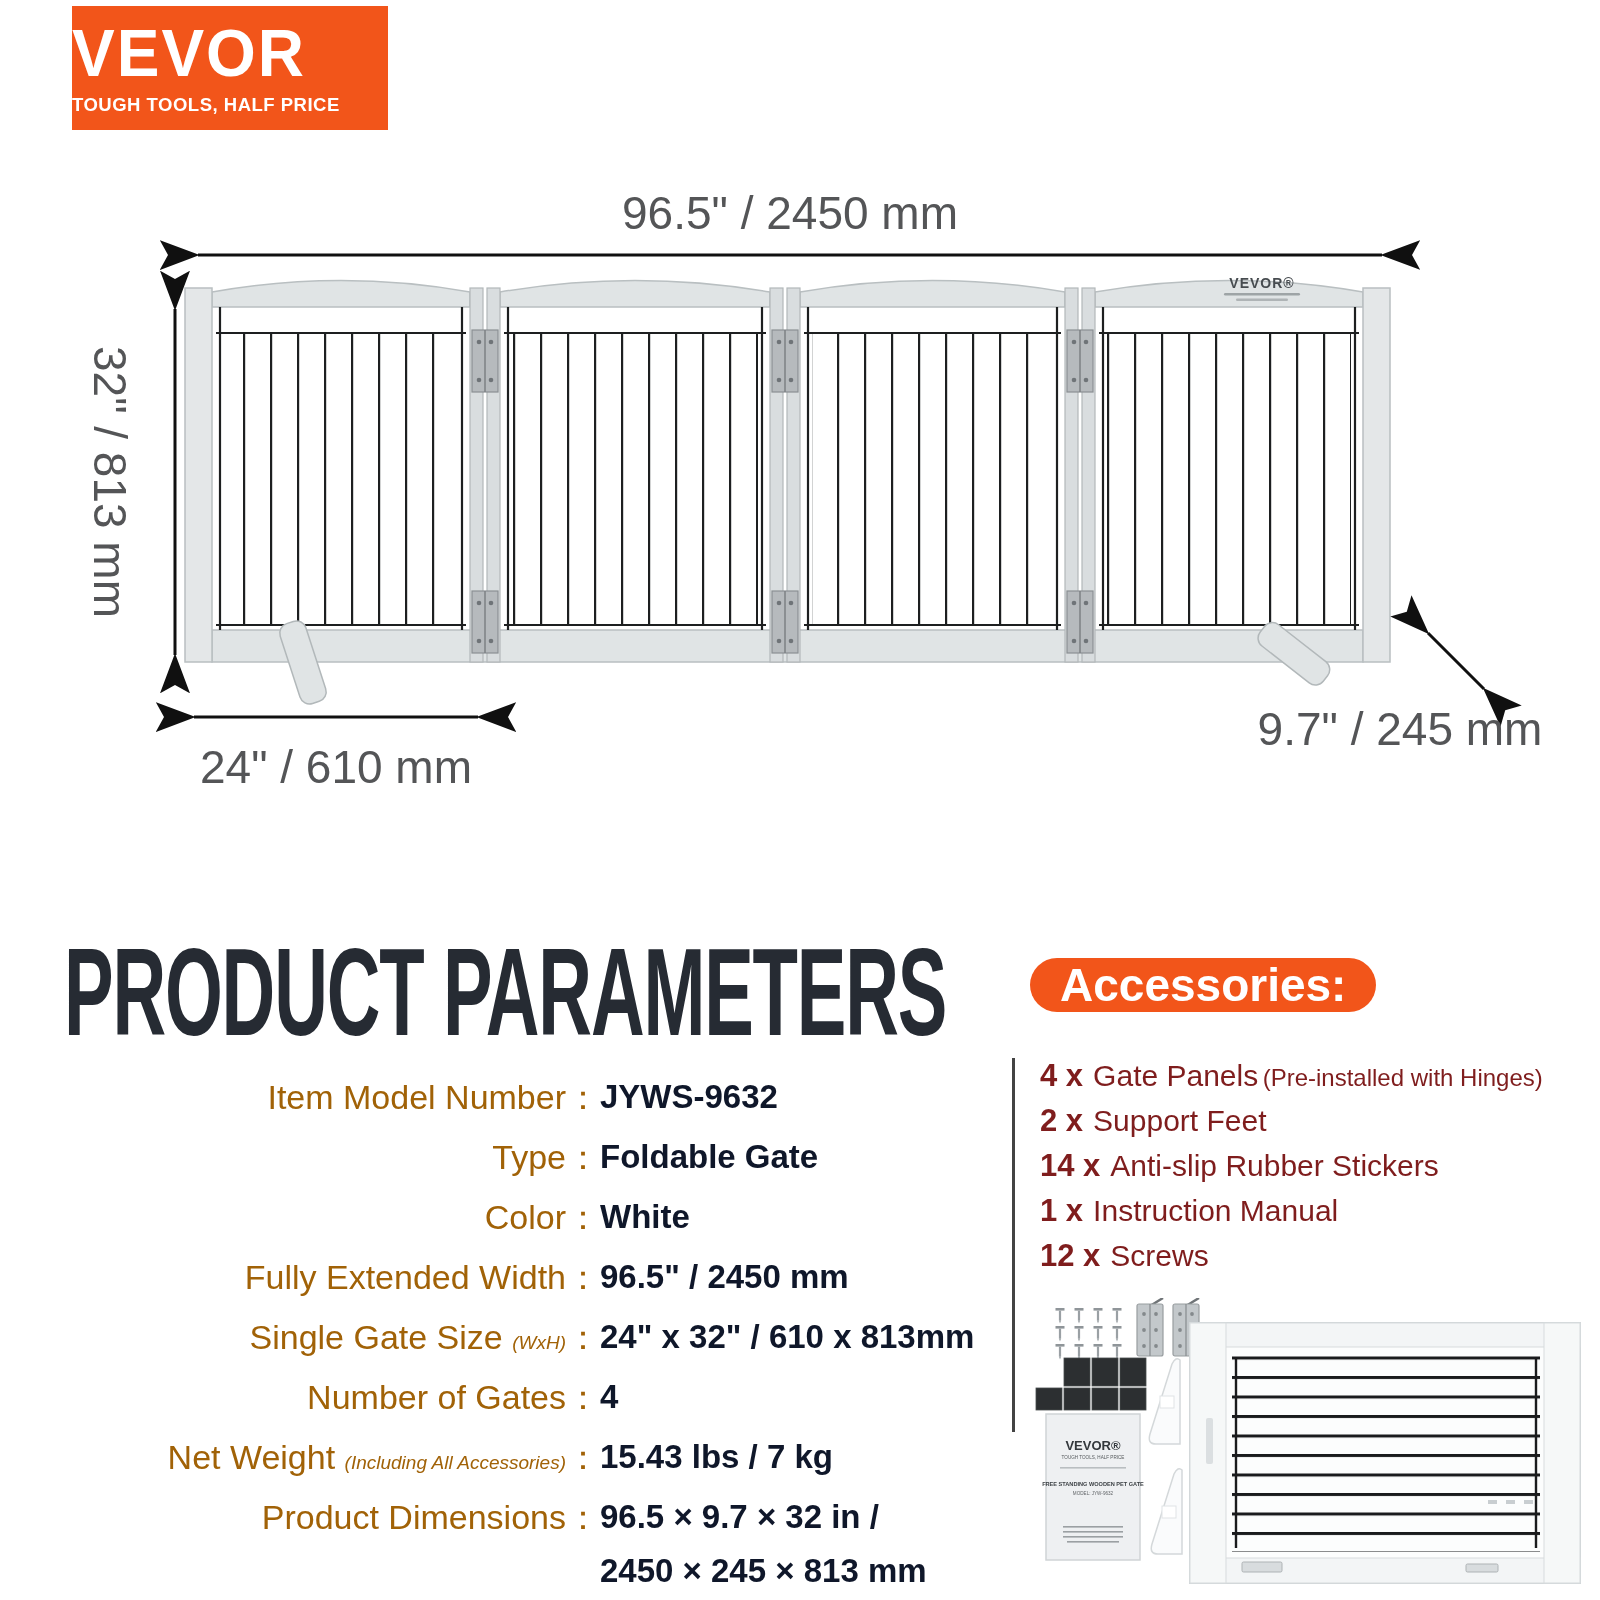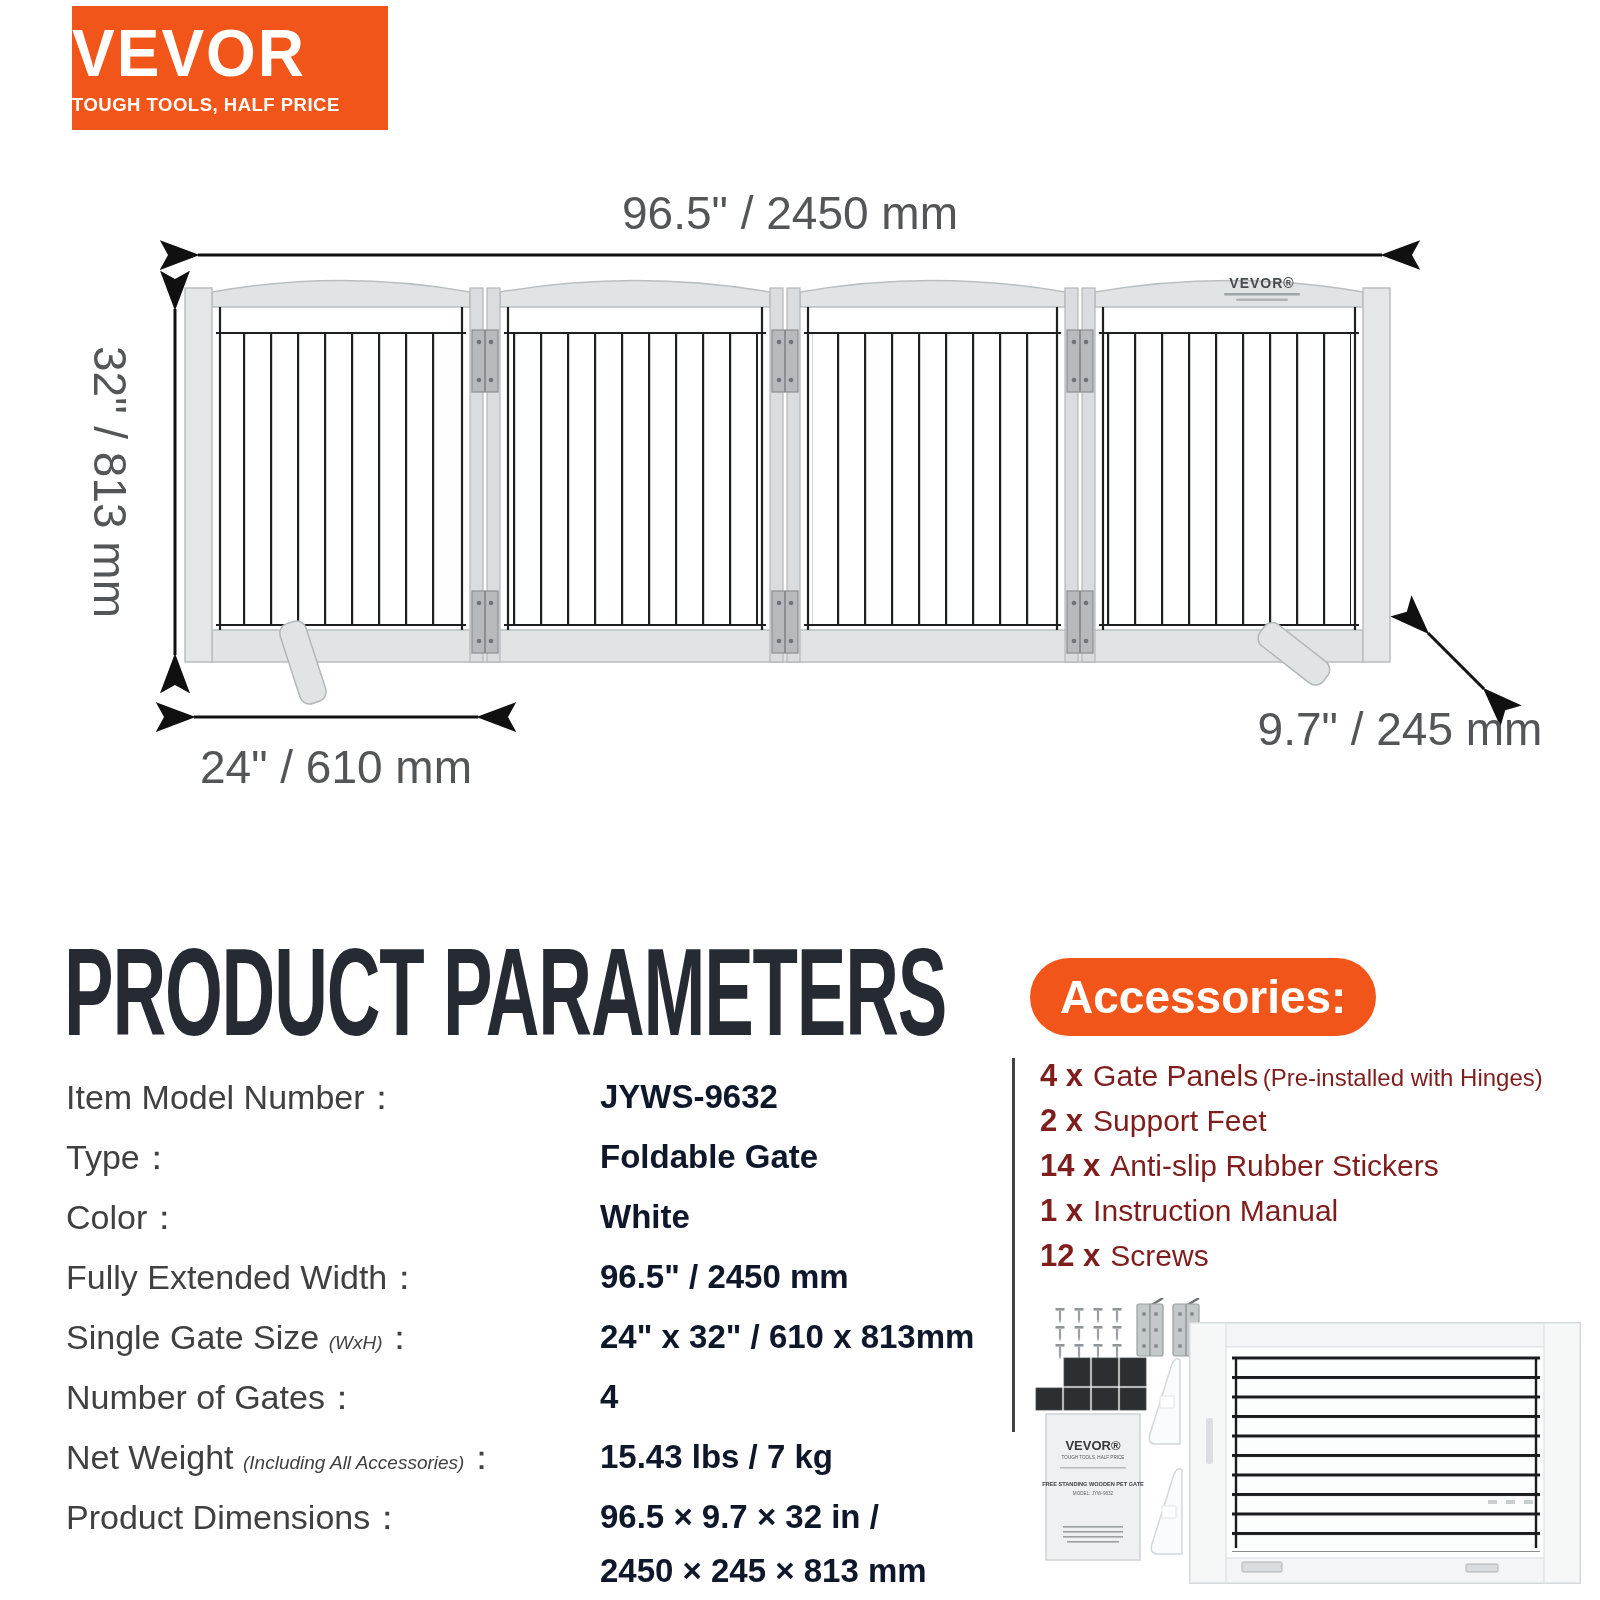--- a/index.html
+++ b/index.html
@@ -17,28 +17,28 @@
   .diagram{position:absolute;left:0;top:185px;}
   svg text{font-family:"Liberation Sans",sans-serif;}
   .dim-label{fill:#545557;font-size:46px;}
   .dim-line{stroke:#101010;stroke-width:3;fill:none;}
 
   
   .pp-title{position:absolute;left:64px;top:930px;margin:0;color:#262b33;font-size:124px;line-height:1;
             font-weight:bold;letter-spacing:-2px;transform:scaleX(0.60);transform-origin:0 50%;white-space:nowrap;}
   .spec{position:absolute;left:66px;top:1070px;width:946px;}
   .spec-row{display:flex;min-height:54px;}
-  .spec-label{width:534px;flex:none;color:#404040;font-size:34px;line-height:54px;white-space:nowrap;}
+  .spec-label{width:534px;flex:none;color:#a16207;font-size:34px;line-height:54px;white-space:nowrap;text-align:right;}
   .spec-note{font-size:19px;font-style:italic;}
   .spec-value{color:#0f172a;font-weight:bold;font-size:33px;line-height:54px;white-space:nowrap;}
 
   
   .acc-divider{position:absolute;left:1012px;top:1058px;width:3px;height:374px;background:#434343;}
   .acc-pill{position:absolute;left:1030px;top:958px;background:#f2551a;color:#fff;font-weight:bold;
-            font-size:46px;line-height:46px;padding:16px 30px;border-radius:44px;}
+            font-size:46px;line-height:46px;padding:4px 30px;border-radius:44px;}
   .acc-list{position:absolute;left:1040px;top:1056px;color:#7f1d1d;}
   .acc-item{line-height:40px;white-space:nowrap;}
   .acc-qty{font-weight:bold;font-size:31px;margin-right:10px;}
   .acc-name{font-size:30px;}
   .acc-note{font-size:24px;}
   .acc-photo{position:absolute;left:1030px;top:1298px;}
 </style>
 </head>
 <body>
 

